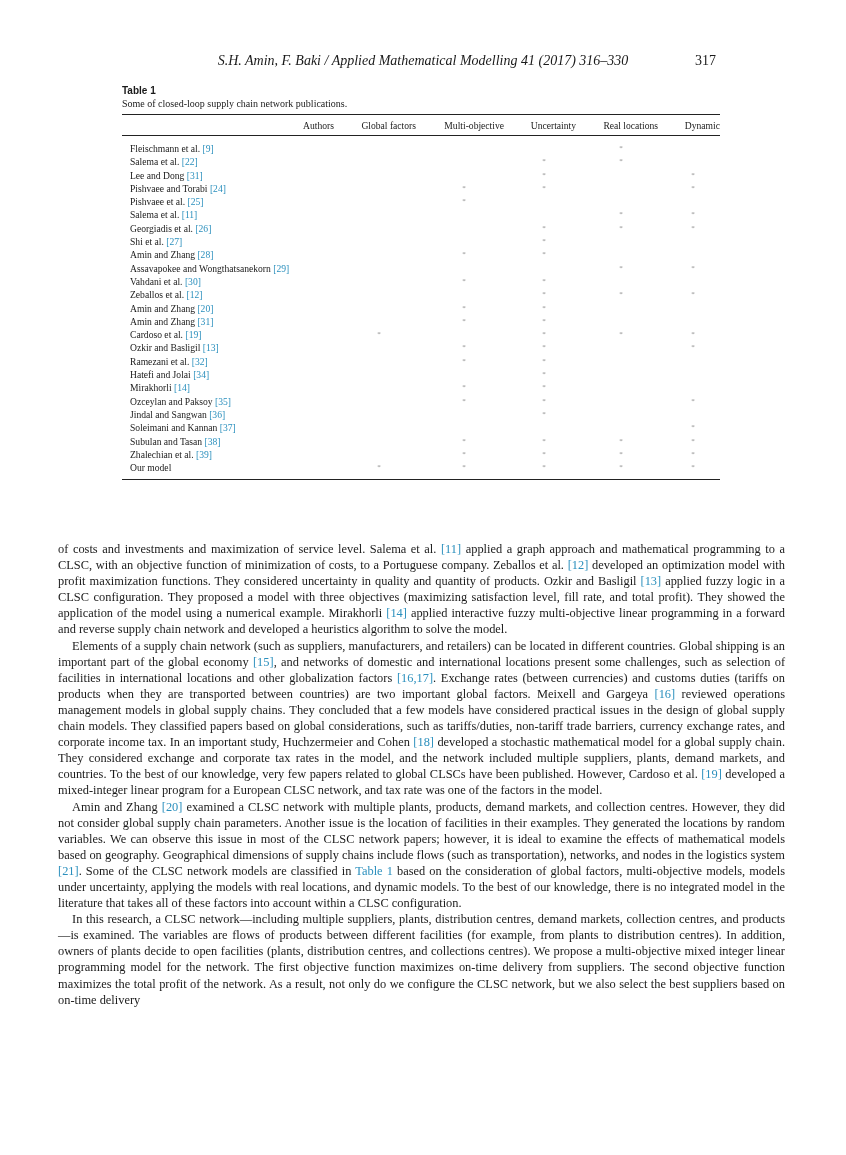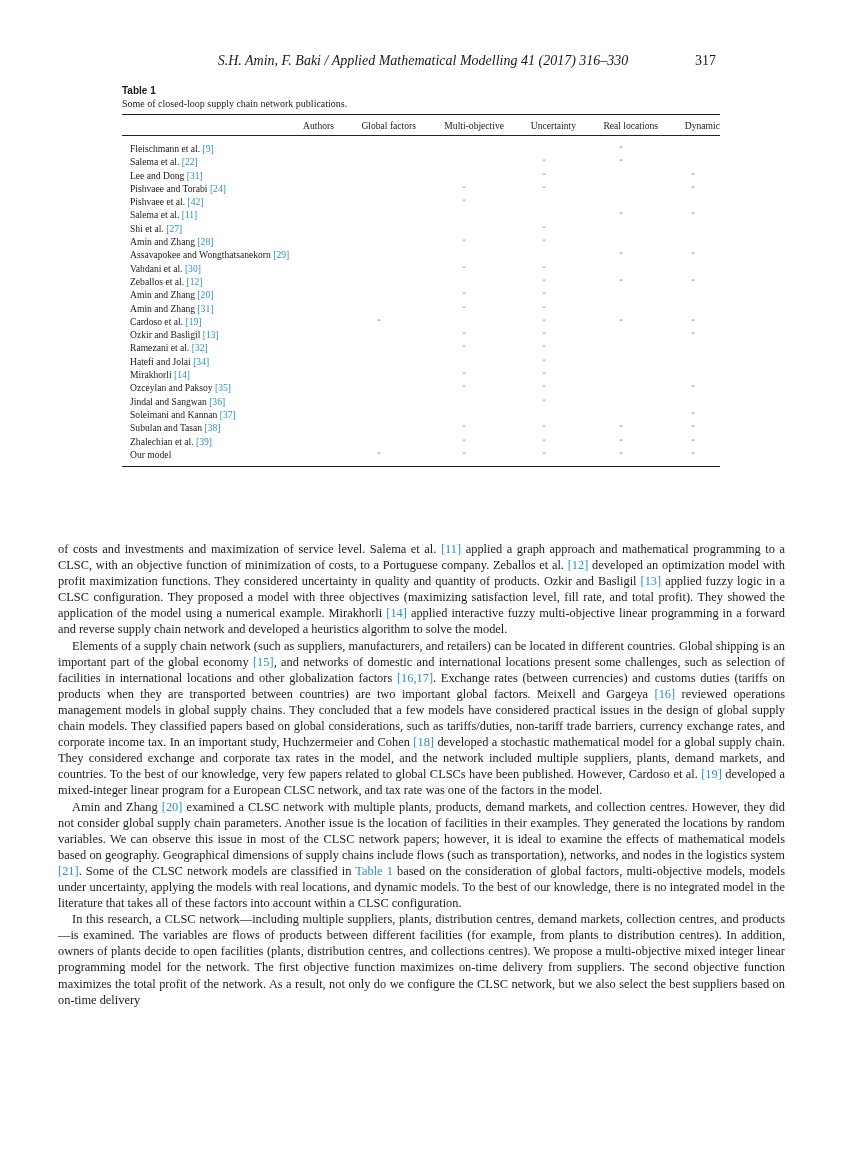--- a/index.html
+++ b/index.html
@@ -82,32 +82,40 @@
         </tr>
         <tr>
           <td><span>Pishvaee and Torabi</span> <span class="ref">[24]</span></td>
           <td class="cell-mark"></td>
           <td class="cell-mark">*</td>
           <td class="cell-mark">*</td>
           <td class="cell-mark"></td>
           <td class="cell-mark">*</td>
         </tr>
         <tr>
-          <td><span>Pishvaee et al.</span> <span class="ref">[42]</span></td>
+          <td><span>Pishvaee et al.</span> <span class="ref">[25]</span></td>
           <td class="cell-mark"></td>
           <td class="cell-mark">*</td>
           <td class="cell-mark"></td>
           <td class="cell-mark"></td>
           <td class="cell-mark"></td>
         </tr>
         <tr>
           <td><span>Salema et al.</span> <span class="ref">[11]</span></td>
           <td class="cell-mark"></td>
           <td class="cell-mark"></td>
           <td class="cell-mark"></td>
+          <td class="cell-mark">*</td>
+          <td class="cell-mark">*</td>
+        </tr>
+        <tr>
+          <td><span>Georgiadis et al.</span> <span class="ref">[26]</span></td>
+          <td class="cell-mark"></td>
+          <td class="cell-mark"></td>
+          <td class="cell-mark">*</td>
           <td class="cell-mark">*</td>
           <td class="cell-mark">*</td>
         </tr>
         <tr>
           <td><span>Shi et al.</span> <span class="ref">[27]</span></td>
           <td class="cell-mark"></td>
           <td class="cell-mark"></td>
           <td class="cell-mark">*</td>
           <td class="cell-mark"></td>
           <td class="cell-mark"></td>

